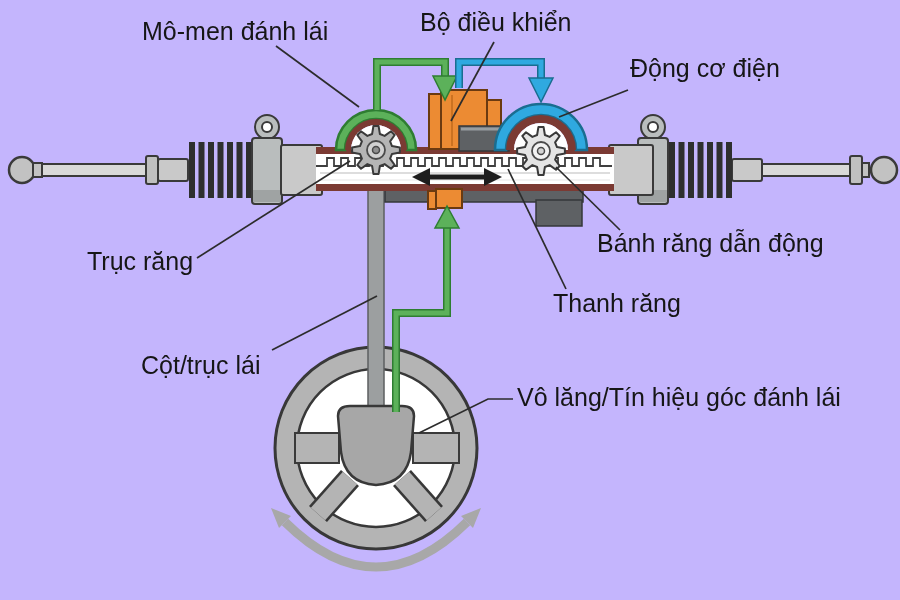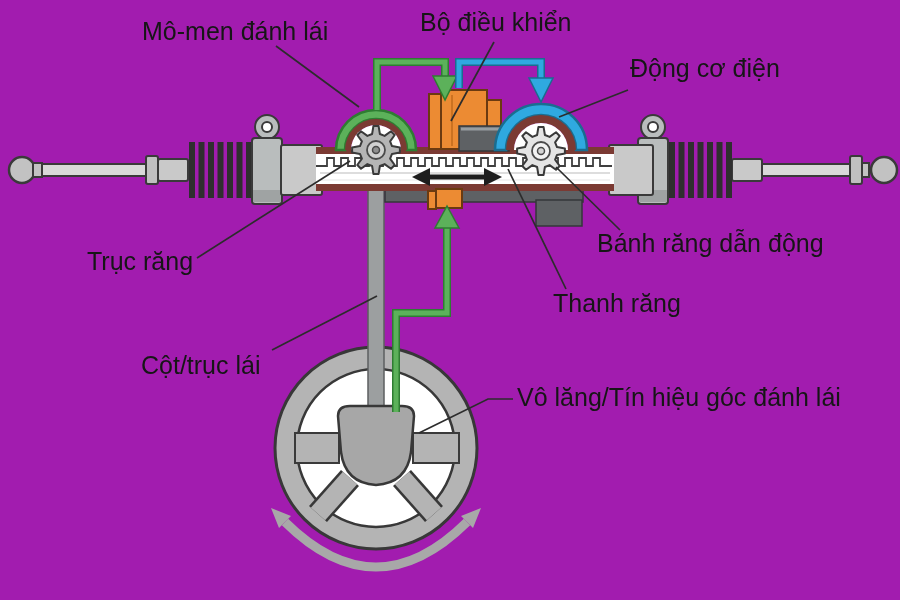--- a/index.html
+++ b/index.html
@@ -1,16 +1,16 @@
 <!DOCTYPE html>
 <html><head>
 <meta charset="utf-8">
 <style>
   html,body{margin:0;padding:0;background:#fff;}
-  #stage{position:relative;width:900px;height:600px;background:#a21caf;overflow:hidden;
+  #stage{position:relative;width:900px;height:600px;background:#c4b5fd;overflow:hidden;
          font-family:"Liberation Sans","DejaVu Sans",sans-serif;}
   svg{display:block;}
   .lbl{font-family:"Liberation Sans","DejaVu Sans",sans-serif;font-size:25px;fill:#161616;}
   .leader{stroke:#2c2c2c;stroke-width:1.7;fill:none;}
   .outline{stroke:#3a3a3a;stroke-width:2;}
 </style>
 </head>
 <body>
 
 <div id="stage">

